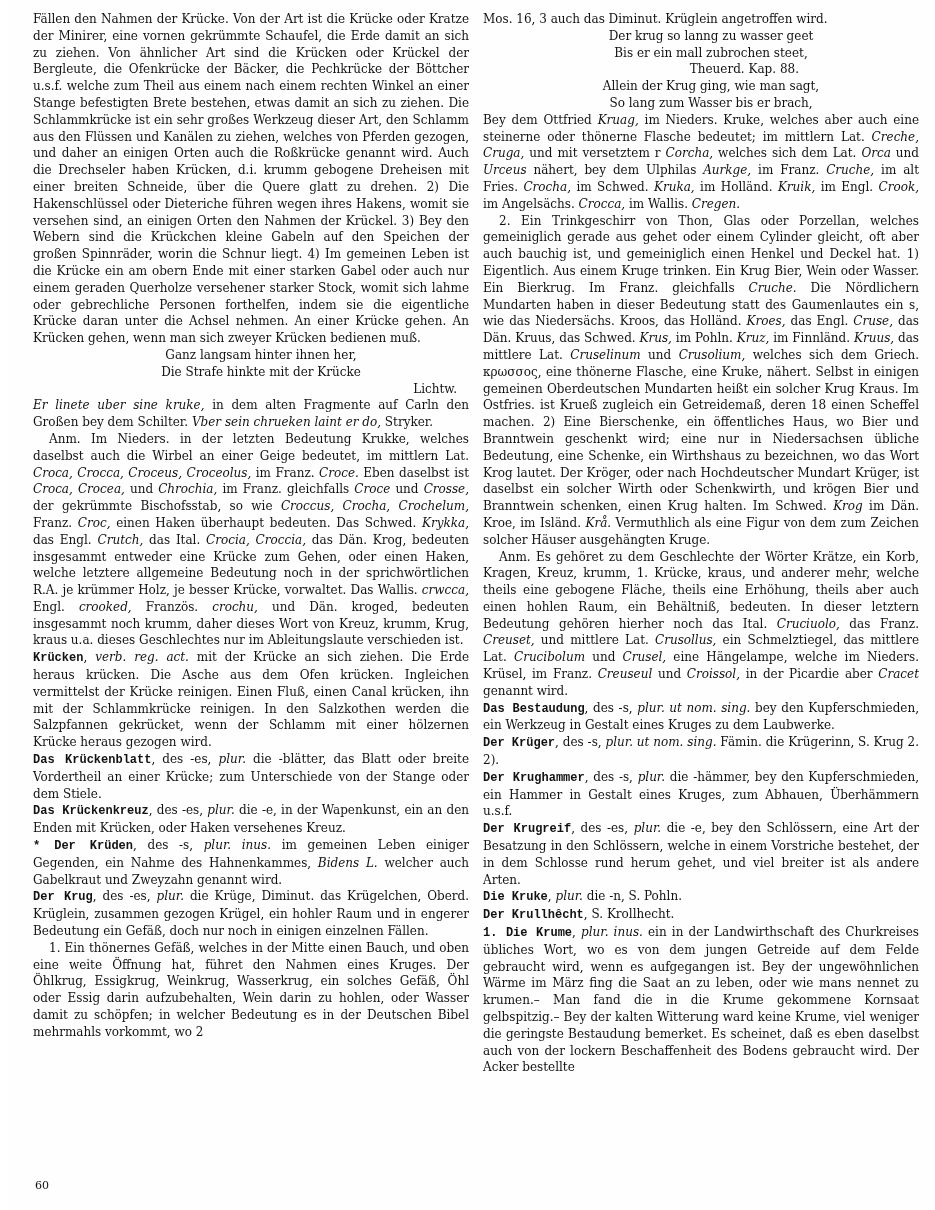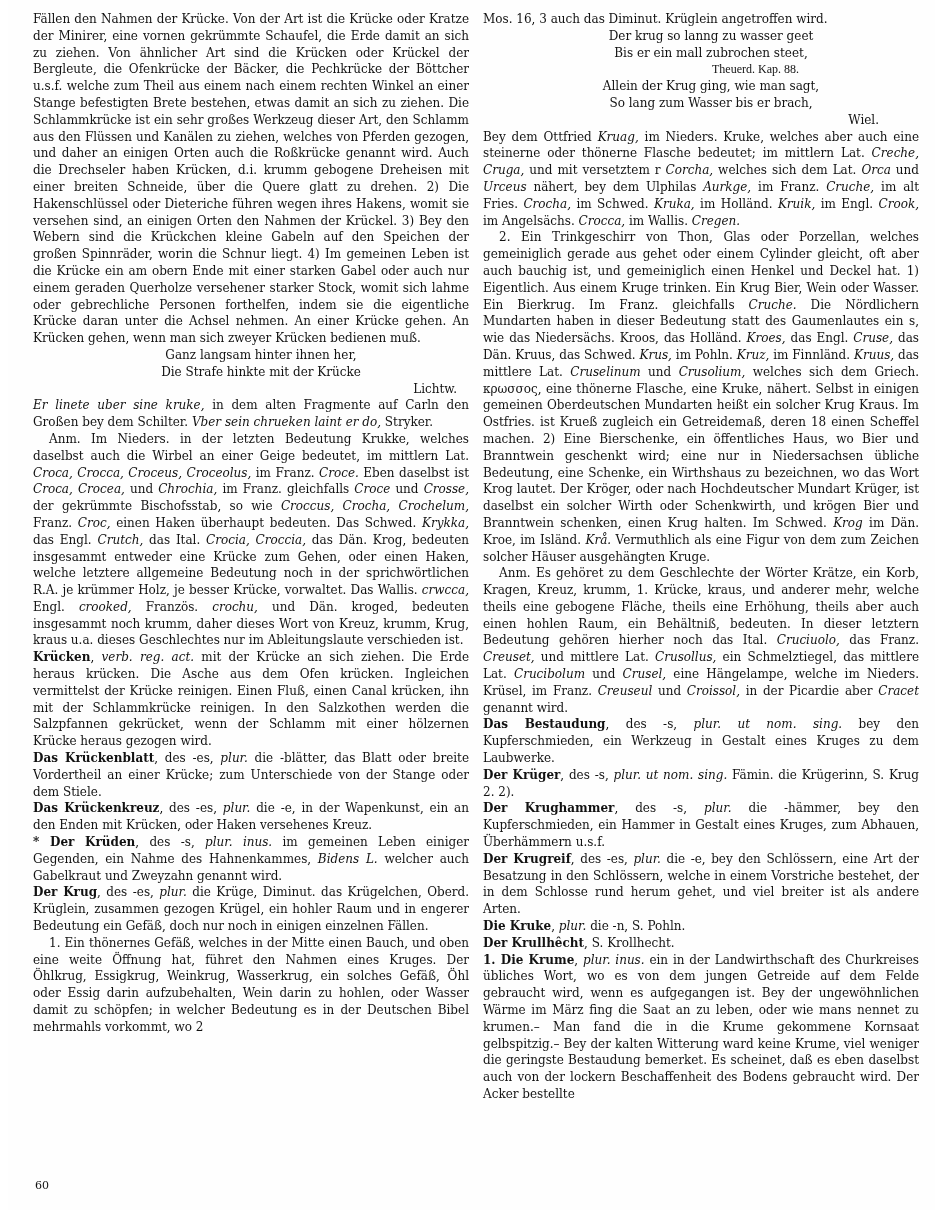--- a/index.html
+++ b/index.html
@@ -29,22 +29,22 @@
     line-height: 16.8px;
     text-align: justify;
   }
   .block { margin: 0; }
   .block.p { text-align: justify; }
   .block.p.indent { text-indent: 16px; }
   .block.verse { text-align: center; padding-left: 20px; }
   .block.attrib { text-align: right; }
   .block.attrib.near { padding-right: 12px; }
   .block.attrib.sm   { padding-right: 40px; }
-  .block.attrib.mid  { padding-right: 120px; font-family: Liberation Serif, serif; }
-  .b { font-weight: bold; }
+  .block.attrib.mid  { padding-right: 120px; }
+  .b { font-weight: bold; font-family: Liberation Mono, monospace; }
   .i { font-style: italic; }
   .pagenum {
     position: absolute;
     left: 27px; top: 1180px;
     font-size: 11px;
     line-height: 12px;
   }
 </style>
 </head>
 <body>
@@ -65,21 +65,20 @@
         <div class="block p"><span class="b">Der Krug</span><span>, des -es, </span><span class="i">plur.</span><span> die Krüge, Diminut. das Krügelchen, Oberd. Krüglein, zusammen gezogen Krügel, ein hohler Raum und in engerer Bedeutung ein Gefäß, doch nur noch in einigen einzelnen Fällen.</span></div>
         <div class="block p indent"><span>1. Ein thönernes Gefäß, welches in der Mitte einen Bauch, und oben eine weite Öffnung hat, führet den Nahmen eines Kruges. Der Öhlkrug, Essigkrug, Weinkrug, Wasserkrug, ein solches Gefäß, Öhl oder Essig darin aufzubehalten, Wein darin zu hohlen, oder Wasser damit zu schöpfen; in welcher Bedeutung es in der Deutschen Bibel mehrmahls vorkommt, wo 2</span></div>
       </div>
     <div class="col">
         <div class="block p"><span>Mos. 16, 3 auch das Diminut. Krüglein angetroffen wird.</span></div>
         <div class="block verse"><span>Der krug so lanng zu wasser geet</span></div>
         <div class="block verse"><span>Bis er ein mall zubrochen steet,</span></div>
         <div class="block attrib mid"><span>Theuerd. Kap. 88.</span></div>
         <div class="block verse"><span>Allein der Krug ging, wie man sagt,</span></div>
         <div class="block verse"><span>So lang zum Wasser bis er brach,</span></div>
-        <div class="block attrib sm"><span>Wiel.</span></div>
         <div class="block p"><span>Bey dem Ottfried </span><span class="i">Kruag,</span><span> im Nieders. Kruke, welches aber auch eine steinerne oder thönerne Flasche bedeutet; im mittlern Lat. </span><span class="i">Creche, Cruga,</span><span> und mit versetztem r </span><span class="i">Corcha,</span><span> welches sich dem Lat. </span><span class="i">Orca</span><span> und </span><span class="i">Urceus</span><span> nähert, bey dem Ulphilas </span><span class="i">Aurkge,</span><span> im Franz. </span><span class="i">Cruche,</span><span> im alt Fries. </span><span class="i">Crocha,</span><span> im Schwed. </span><span class="i">Kruka,</span><span> im Holländ. </span><span class="i">Kruik,</span><span> im Engl. </span><span class="i">Crook,</span><span> im Angelsächs. </span><span class="i">Crocca,</span><span> im Wallis. </span><span class="i">Cregen.</span></div>
         <div class="block p indent"><span>2. Ein Trinkgeschirr von Thon, Glas oder Porzellan, welches gemeiniglich gerade aus gehet oder einem Cylinder gleicht, oft aber auch bauchig ist, und gemeiniglich einen Henkel und Deckel hat. 1) Eigentlich. Aus einem Kruge trinken. Ein Krug Bier, Wein oder Wasser. Ein Bierkrug. Im Franz. gleichfalls </span><span class="i">Cruche.</span><span> Die Nördlichern Mundarten haben in dieser Bedeutung statt des Gaumenlautes ein s, wie das Niedersächs. Kroos, das Holländ. </span><span class="i">Kroes,</span><span> das Engl. </span><span class="i">Cruse,</span><span> das Dän. Kruus, das Schwed. </span><span class="i">Krus,</span><span> im Pohln. </span><span class="i">Kruz,</span><span> im Finnländ. </span><span class="i">Kruus,</span><span> das mittlere Lat. </span><span class="i">Cruselinum</span><span> und </span><span class="i">Crusolium,</span><span> welches sich dem Griech. κρωσσος, eine thönerne Flasche, eine Kruke, nähert. Selbst in einigen gemeinen Oberdeutschen Mundarten heißt ein solcher Krug Kraus. Im Ostfries. ist Krueß zugleich ein Getreidemaß, deren 18 einen Scheffel machen. 2) Eine Bierschenke, ein öffentliches Haus, wo Bier und Branntwein geschenkt wird; eine nur in Niedersachsen übliche Bedeutung, eine Schenke, ein Wirthshaus zu bezeichnen, wo das Wort Krog lautet. Der Kröger, oder nach Hochdeutscher Mundart Krüger, ist daselbst ein solcher Wirth oder Schenkwirth, und krögen Bier und Branntwein schenken, einen Krug halten. Im Schwed. </span><span class="i">Krog</span><span> im Dän. Kroe, im Isländ. </span><span class="i">Krå.</span><span> Vermuthlich als eine Figur von dem zum Zeichen solcher Häuser ausgehängten Kruge.</span></div>
         <div class="block p indent"><span>Anm. Es gehöret zu dem Geschlechte der Wörter Krätze, ein Korb, Kragen, Kreuz, krumm, 1. Krücke, kraus, und anderer mehr, welche theils eine gebogene Fläche, theils eine Erhöhung, theils aber auch einen hohlen Raum, ein Behältniß, bedeuten. In dieser letztern Bedeutung gehören hierher noch das Ital. </span><span class="i">Cruciuolo,</span><span> das Franz. </span><span class="i">Creuset,</span><span> und mittlere Lat. </span><span class="i">Crusollus,</span><span> ein Schmelztiegel, das mittlere Lat. </span><span class="i">Crucibolum</span><span> und </span><span class="i">Crusel,</span><span> eine Hängelampe, welche im Nieders. Krüsel, im Franz. </span><span class="i">Creuseul</span><span> und </span><span class="i">Croissol,</span><span> in der Picardie aber </span><span class="i">Cracet</span><span> genannt wird.</span></div>
         <div class="block p"><span class="b">Das Bestaudung</span><span>, des -s, </span><span class="i">plur. ut nom. sing.</span><span> bey den Kupferschmieden, ein Werkzeug in Gestalt eines Kruges zu dem Laubwerke.</span></div>
         <div class="block p"><span class="b">Der Krüger</span><span>, des -s, </span><span class="i">plur. ut nom. sing.</span><span> Fämin. die Krügerinn, S. Krug 2. 2).</span></div>
         <div class="block p"><span class="b">Der Krughammer</span><span>, des -s, </span><span class="i">plur.</span><span> die -hämmer, bey den Kupferschmieden, ein Hammer in Gestalt eines Kruges, zum Abhauen, Überhämmern u.s.f.</span></div>
         <div class="block p"><span class="b">Der Krugreif</span><span>, des -es, </span><span class="i">plur.</span><span> die -e, bey den Schlössern, eine Art der Besatzung in den Schlössern, welche in einem Vorstriche bestehet, der in dem Schlosse rund herum gehet, und viel breiter ist als andere Arten.</span></div>
         <div class="block p"><span class="b">Die Kruke</span><span>, </span><span class="i">plur.</span><span> die -n, S. Pohln.</span></div>
         <div class="block p"><span class="b">Der Krullhêcht</span><span>, S. Krollhecht.</span></div>
         <div class="block p"><span class="b">1. Die Krume</span><span>, </span><span class="i">plur. inus.</span><span> ein in der Landwirthschaft des Churkreises übliches Wort, wo es von dem jungen Getreide auf dem Felde gebraucht wird, wenn es aufgegangen ist. Bey der ungewöhnlichen Wärme im März fing die Saat an zu leben, oder wie mans nennet zu krumen.– Man fand die in die Krume gekommene Kornsaat gelbspitzig.– Bey der kalten Witterung ward keine Krume, viel weniger die geringste Bestaudung bemerket. Es scheinet, daß es eben daselbst auch von der lockern Beschaffenheit des Bodens gebraucht wird. Der Acker bestellte</span></div>

